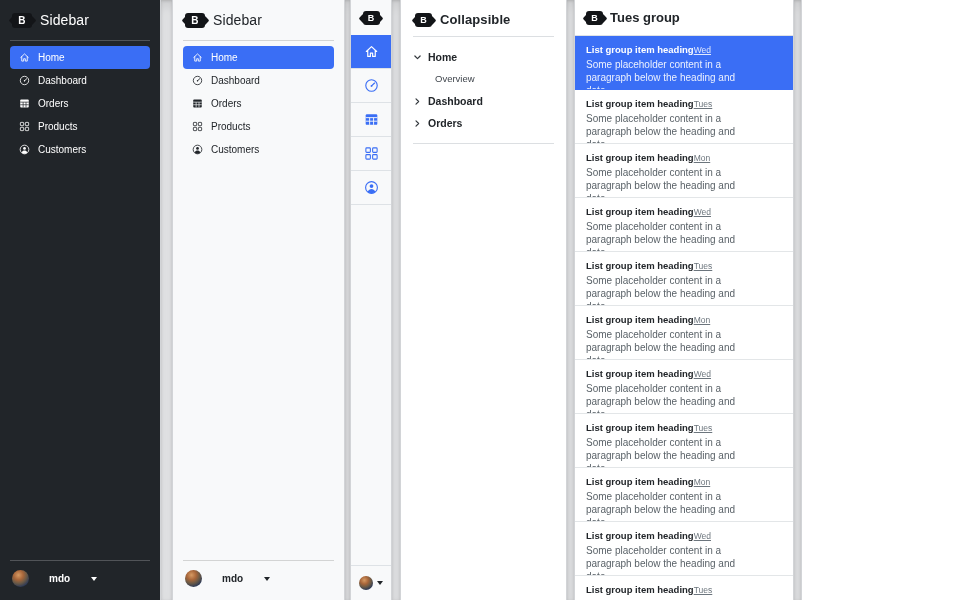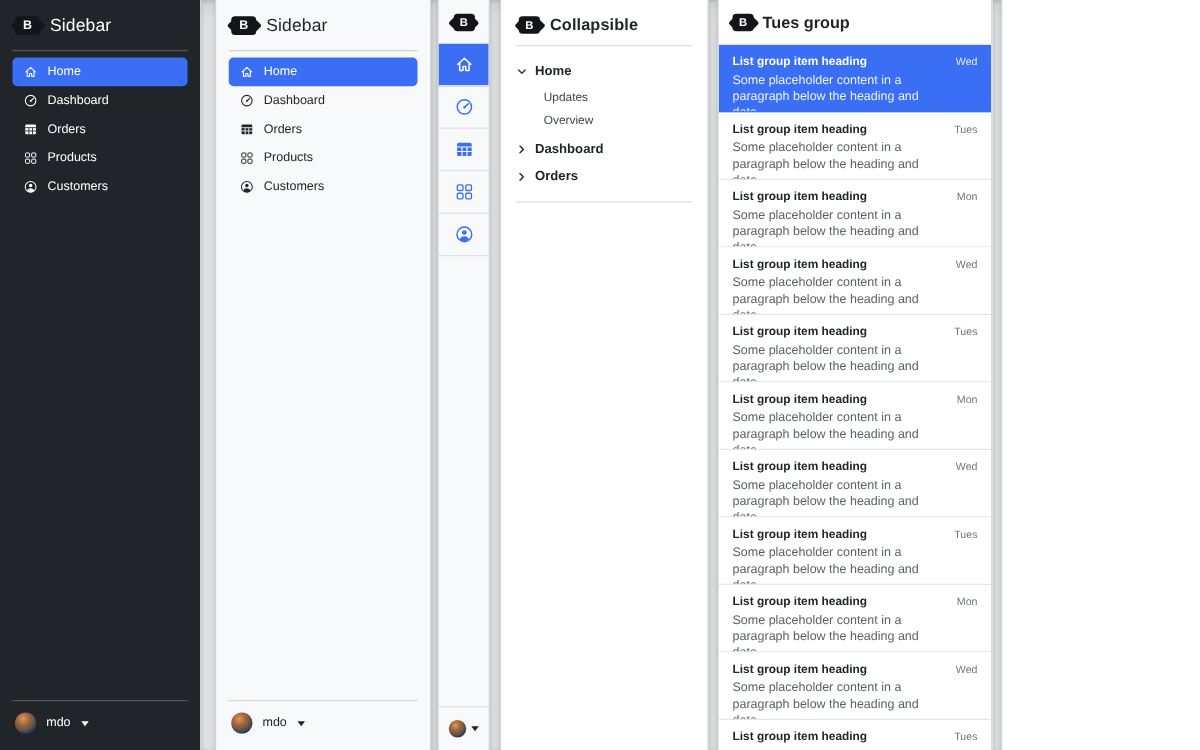--- a/index.html
+++ b/index.html
@@ -53,22 +53,22 @@
     display: flex; align-items: center; gap: 8px;
     padding: 4.5px 9px; border-radius: 4px; font-size: 10px; line-height: 14px;
     color: inherit; text-decoration: none; cursor: pointer;
   }
   .navlink .nic { width: 11px; height: 11px; flex: 0 0 auto; }
   .navlink.active { background: #3a6ef5; color: #fff; --sbg: #3a6ef5; }
   .sb-dark { --sbg: #212529; }
   .sb-light { --sbg: #f8f9fa; }
 
   .sb-user { margin-top: auto; border-top: 1px solid rgba(0,0,0,.15);
-             padding: 9px 2px 3px; display: flex; align-items: center; gap: 8px;
-             font-size: 10px; font-weight: 400; cursor: pointer; }
+             padding: 9px 2px 3px; display: flex; align-items: center; gap: 20px;
+             font-size: 10px; font-weight: 700; cursor: pointer; }
   .sb-dark .sb-user { border-top-color: rgba(255,255,255,.22); }
   .avatar {
     width: 17px; height: 17px; border-radius: 50%; flex: 0 0 auto;
     background: radial-gradient(circle at 38% 30%, #d69a63 0%, #a8663a 30%, #6b5a46 52%, #2e3a55 75%, #181f33 100%);
   }
   .caret { width: 0; height: 0; border-left: 3px solid transparent;
            border-right: 3px solid transparent; border-top: 4px solid currentColor;
            display: inline-block; margin-left: 1px; }
 
   
@@ -93,23 +93,23 @@
   .csub { list-style: none; margin: 1px 0 3px; }
   .csub li { padding: 3.5px 0 3.5px 22px; font-size: 9.5px; color: #40464d; cursor: pointer; }
 
   
   .lcol { width: 218px; background: #fff; }
   .lg-head { display: flex; align-items: center; gap: 7px; padding: 10px 11px;
              border-bottom: 1px solid #dee2e6; font-size: 13px; font-weight: 600; cursor: pointer; }
   .lg-scroll { flex: 1; overflow: hidden; }
   .lg-item { display: block; height: 54px; padding: 8px 11px; overflow: hidden;
              border-bottom: 1px solid #e3e6e8; cursor: pointer; background: #fff; }
-  .lg-row1 { display: flex; align-items: baseline; justify-content: space-between; }
+  .lg-row1 { display: flex; align-items: baseline; }
   .lg-h { font-size: 9.5px; font-weight: 700; color: #212529; }
-  .lg-day { font-size: 8.5px; color: #6c757d; }
+  .lg-day { font-size: 8.5px; color: #6c757d; text-decoration: underline; }
   .lg-body { font-size: 10px; line-height: 1.32; color: #5a6268; margin-top: 3px; max-width: 168px; }
   .lg-item.active { background: #3a6ef5; border-bottom-color: #3a6ef5; }
   .lg-item.active .lg-h { color: #fff; }
   .lg-item.active .lg-day { color: rgba(255,255,255,.85); }
   .lg-item.active .lg-body { color: rgba(255,255,255,.9); }
 
   .content { flex: 1 1 auto; background: #fff; }
 </style>
 </head>
 <body>
@@ -313,21 +313,20 @@
     <span>Collapsible</span>
   </div>
   <hr>
   <div class="ctop">
     <svg>
         <use href="#i-chev-down"></use>
       </svg>
     <span>Home</span>
   </div>
   <ul class="csub">
-    <li>Updates</li>
     <li>Overview</li>
   </ul>
   <div class="ctop">
     <svg>
         <use href="#i-chev-right"></use>
       </svg>
     <span>Dashboard</span>
   </div>
   <div class="ctop">
     <svg>

